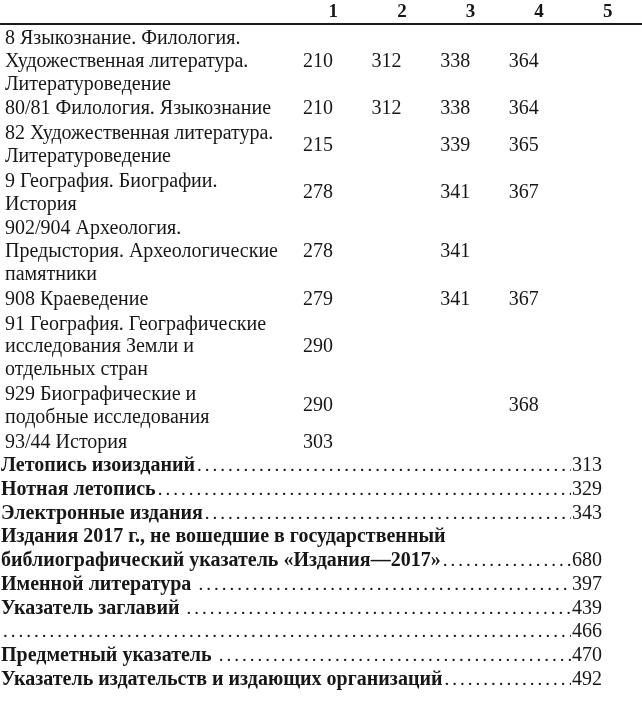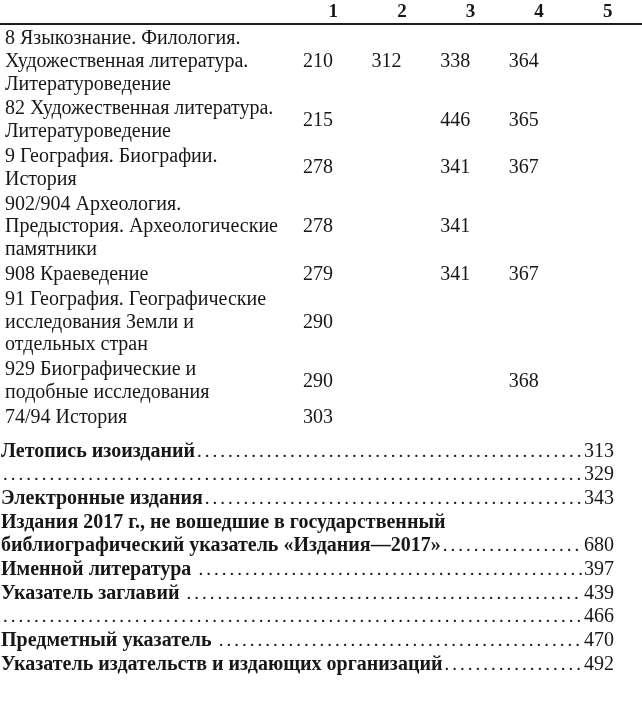--- a/index.html
+++ b/index.html
@@ -40,22 +40,21 @@
   table.cls td.lbl {
     white-space: pre-line;
     padding-left: 5px;
     padding-right: 2px;
     text-align: left;
   }
   table.cls td.val { text-align: left; }
 
   
   .toc {
-    margin-top: 10px;
-    padding: 0 28px 0 1px;
+    padding: 0 40px 0 1px;
   }
   .toc-line {
     display: flex;
     align-items: baseline;
     font-size: 20px;
     line-height: 23.7px;
     font-weight: 700;
   }
   .toc-title { white-space: pre; }
   .toc-leader {
@@ -108,25 +107,33 @@
         <td class="lbl">8 Языкознание. Филология.
 Художественная литература.
 Литературоведение</td>
         <td class="val">210</td>
         <td class="val">312</td>
         <td class="val">338</td>
         <td class="val">364</td>
         <td class="val"></td>
       </tr>
       <tr>
+        <td class="lbl">80/81 Филология. Языкознание</td>
+        <td class="val">210</td>
+        <td class="val">312</td>
+        <td class="val">338</td>
+        <td class="val">364</td>
+        <td class="val"></td>
+      </tr>
+      <tr>
         <td class="lbl">82 Художественная литература.
 Литературоведение</td>
         <td class="val">215</td>
         <td class="val"></td>
-        <td class="val">446</td>
+        <td class="val">339</td>
         <td class="val">365</td>
         <td class="val"></td>
       </tr>
       <tr>
         <td class="lbl">9 География. Биографии.
 История</td>
         <td class="val">278</td>
         <td class="val"></td>
         <td class="val">341</td>
         <td class="val">367</td>
@@ -163,37 +170,38 @@
       <tr>
         <td class="lbl">929 Биографические и
 подобные исследования</td>
         <td class="val">290</td>
         <td class="val"></td>
         <td class="val"></td>
         <td class="val">368</td>
         <td class="val"></td>
       </tr>
       <tr>
-        <td class="lbl">74/94 История</td>
+        <td class="lbl">93/44 История</td>
         <td class="val">303</td>
         <td class="val"></td>
         <td class="val"></td>
         <td class="val"></td>
         <td class="val"></td>
       </tr>
     </tbody>
   </table>
 
   <div class="toc">
     <div class="toc-line">
       <span class="toc-title">Летопись изоизданий</span>
       <span class="toc-leader"></span>
       <span class="toc-page">313</span>
     </div>
     <div class="toc-line">
+      <span class="toc-title">Нотная летопись</span>
       <span class="toc-leader"></span>
       <span class="toc-page">329</span>
     </div>
     <div class="toc-line">
       <span class="toc-title">Электронные издания</span>
       <span class="toc-leader"></span>
       <span class="toc-page">343</span>
     </div>
     <div class="toc-line">
       <span class="toc-title">Издания 2017 г., не вошедшие в государственный</span>

